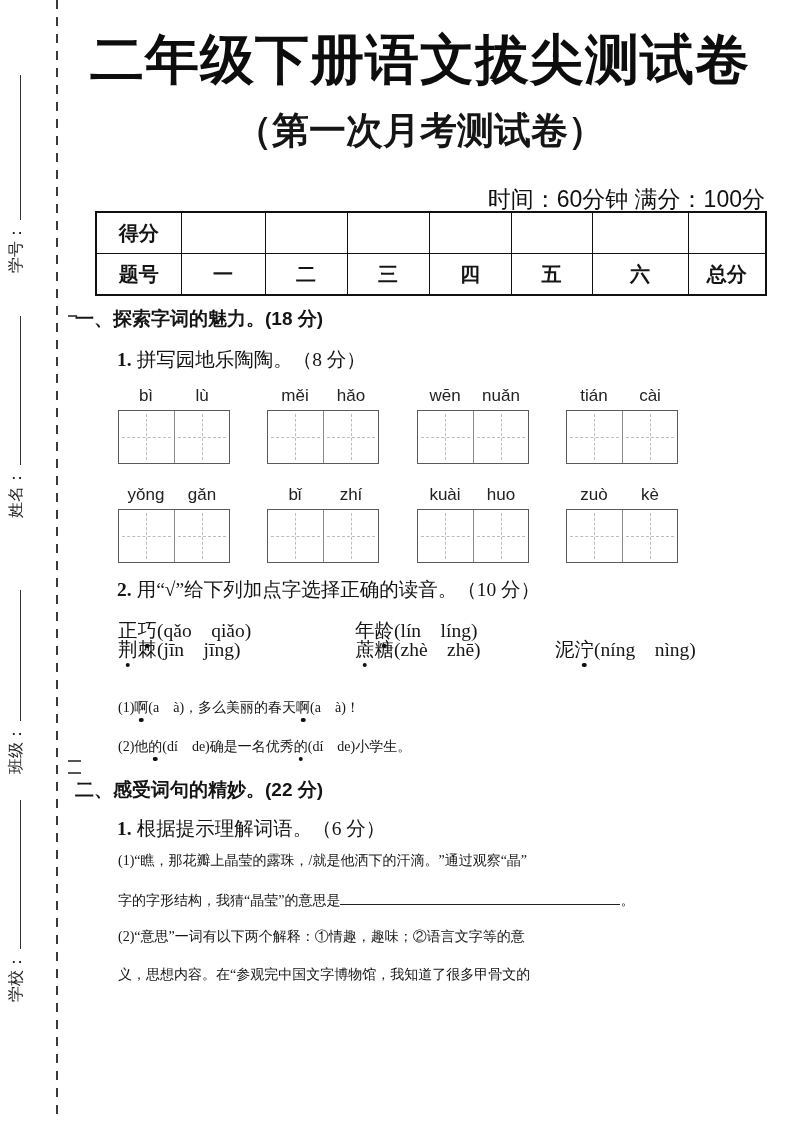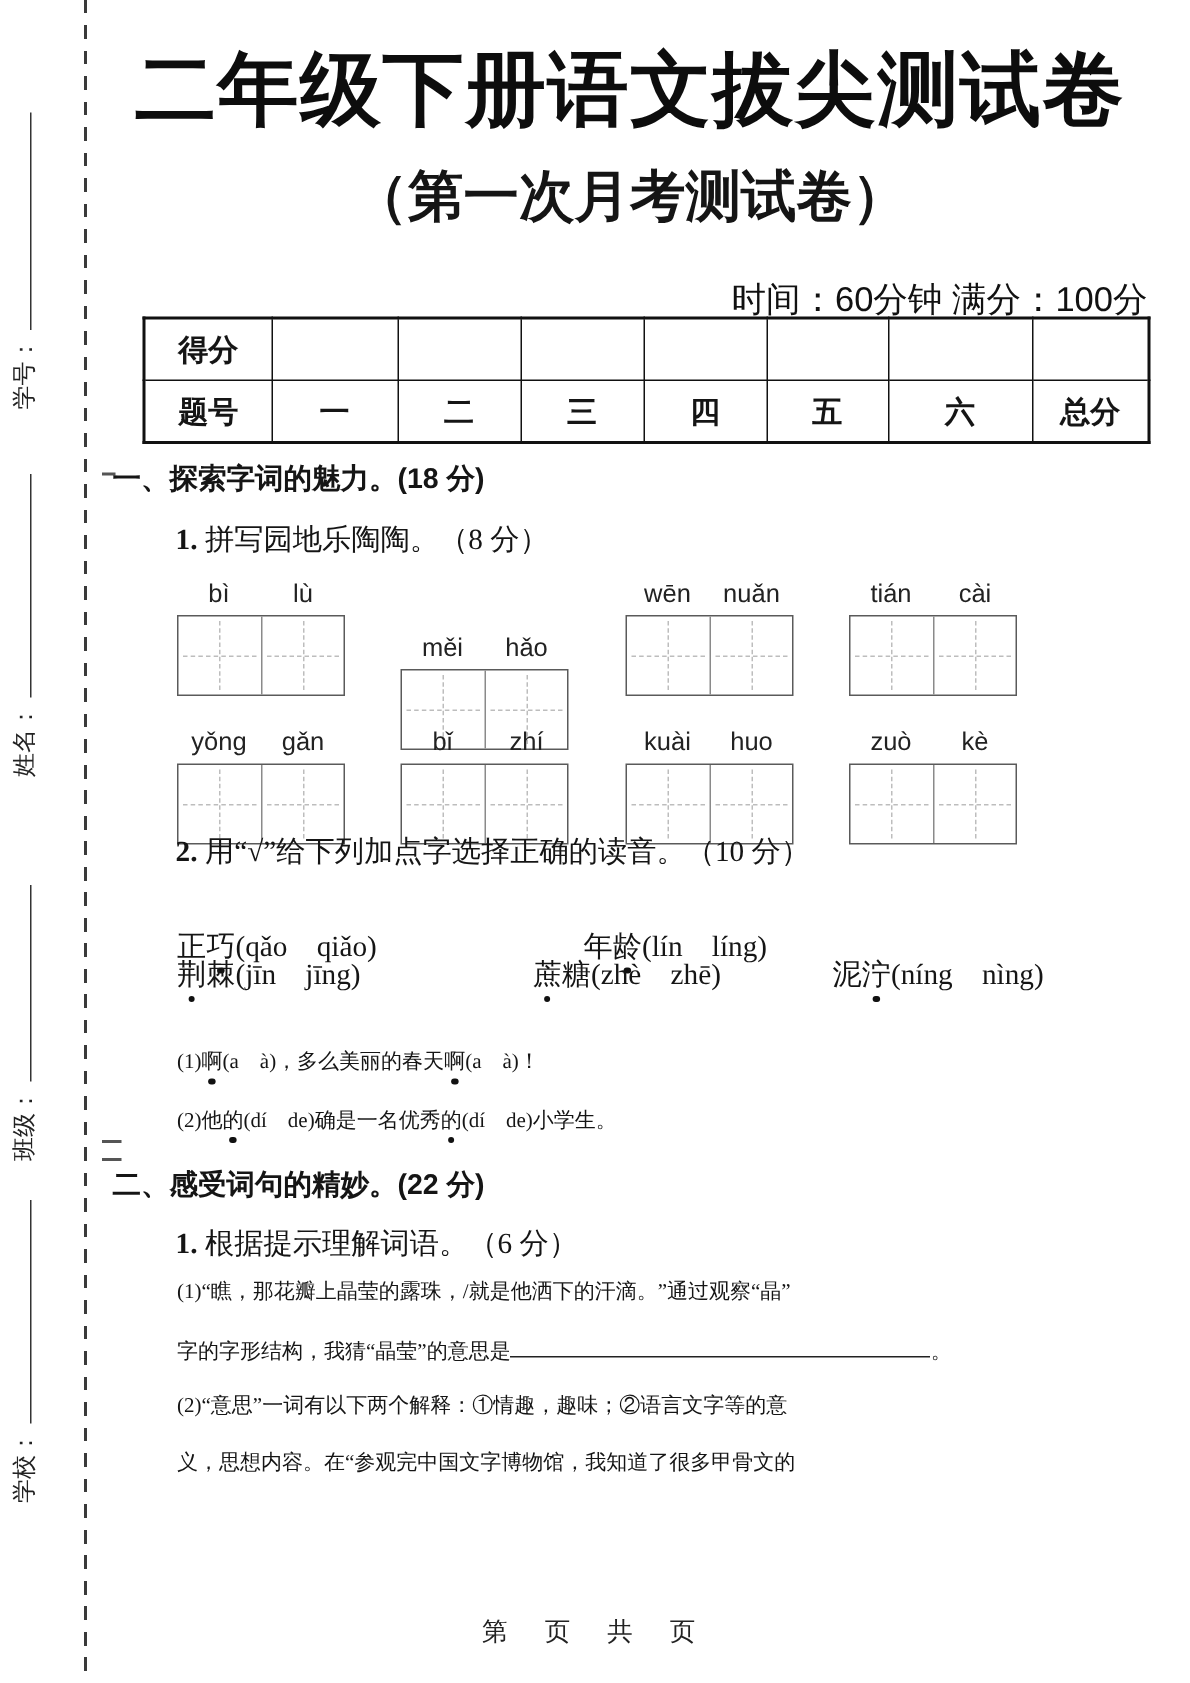--- a/index.html
+++ b/index.html
@@ -152,21 +152,21 @@
     <div class="pgroup" style="left:118px;">
       <div class="plabel">
         <span>bì</span>
         <span>lù</span>
       </div>
       <div class="pbox">
         <div class="pcell"></div>
         <div class="pcell"></div>
       </div>
     </div>
-    <div class="pgroup" style="left:267px;margin-top:36px;">
+    <div class="pgroup" style="left:267px;">
       <div class="plabel">
         <span>měi</span>
         <span>hǎo</span>
       </div>
       <div class="pbox">
         <div class="pcell"></div>
         <div class="pcell"></div>
       </div>
     </div>
     <div class="pgroup" style="left:417px;">
@@ -227,25 +227,25 @@
         <span>zuò</span>
         <span>kè</span>
       </div>
       <div class="pbox">
         <div class="pcell"></div>
         <div class="pcell"></div>
       </div>
     </div>
   </div>
 
-  <div class="q-line" style="top:554px;">
+  <div class="q-line" style="top:576px;">
     <b>2.</b><span>用“√”给下列加点字选择正确的读音。（10 分）</span>
   </div>
 
-  <div class="wrow" style="top:617px;gap:34px;">
+  <div class="wrow" style="top:617px;">
     <span class="wcol1"><span>正</span><span class="dotted">巧</span><span>(qǎo　qiǎo)</span></span>
     <span class="wcol3"><span>年</span><span class="dotted">龄</span><span>(lín　líng)</span></span>
   </div>
   <div class="wrow" style="top:636px;">
     <span class="wcol1"><span></span><span class="dotted">荆</span><span>棘(jīn　jīng)</span></span>
     <span class="wcol2"><span></span><span class="dotted">蔗</span><span>糖(zhè　zhē)</span></span>
     <span class="wcol3"><span>泥</span><span class="dotted">泞</span><span>(níng　nìng)</span></span>
   </div>
 
   <div class="subline" style="top:699px;"><span>(1)</span><span class="dotted">啊</span><span>(a　à)，多么美丽的春天</span><span class="dotted">啊</span><span>(a　à)！</span></div>
@@ -255,15 +255,14 @@
 
   <div class="q-line" style="top:815px;">
     <b>1.</b><span>根据提示理解词语。（6 分）</span>
   </div>
 
   <div class="subline" style="top:852px;">(1)“瞧，那花瓣上晶莹的露珠，/就是他洒下的汗滴。”通过观察“晶”</div>
   <div class="subline" style="top:890px;"><span>字的字形结构，我猜“晶莹”的意思是</span><span class="blank"></span><span>。</span></div>
   <div class="subline" style="top:928px;">(2)“意思”一词有以下两个解释：①情趣，趣味；②语言文字等的意</div>
   <div class="subline" style="top:966px;">义，思想内容。在“参观完中国文字博物馆，我知道了很多甲骨文的</div>
 
-  <div class="footer">第 页 共 页</div>
 
 </div>
 
 </body></html>

